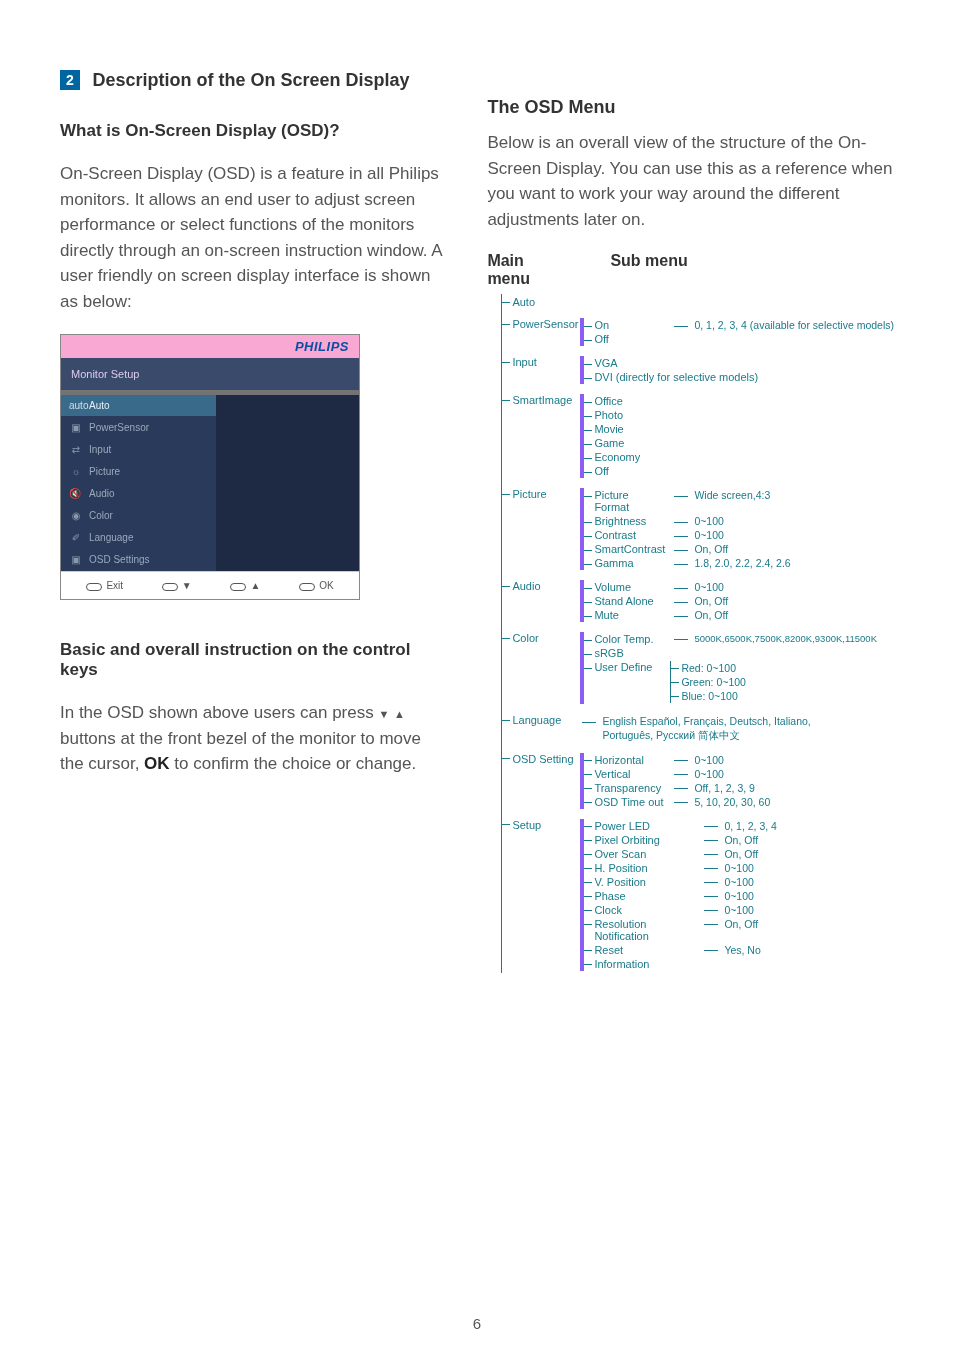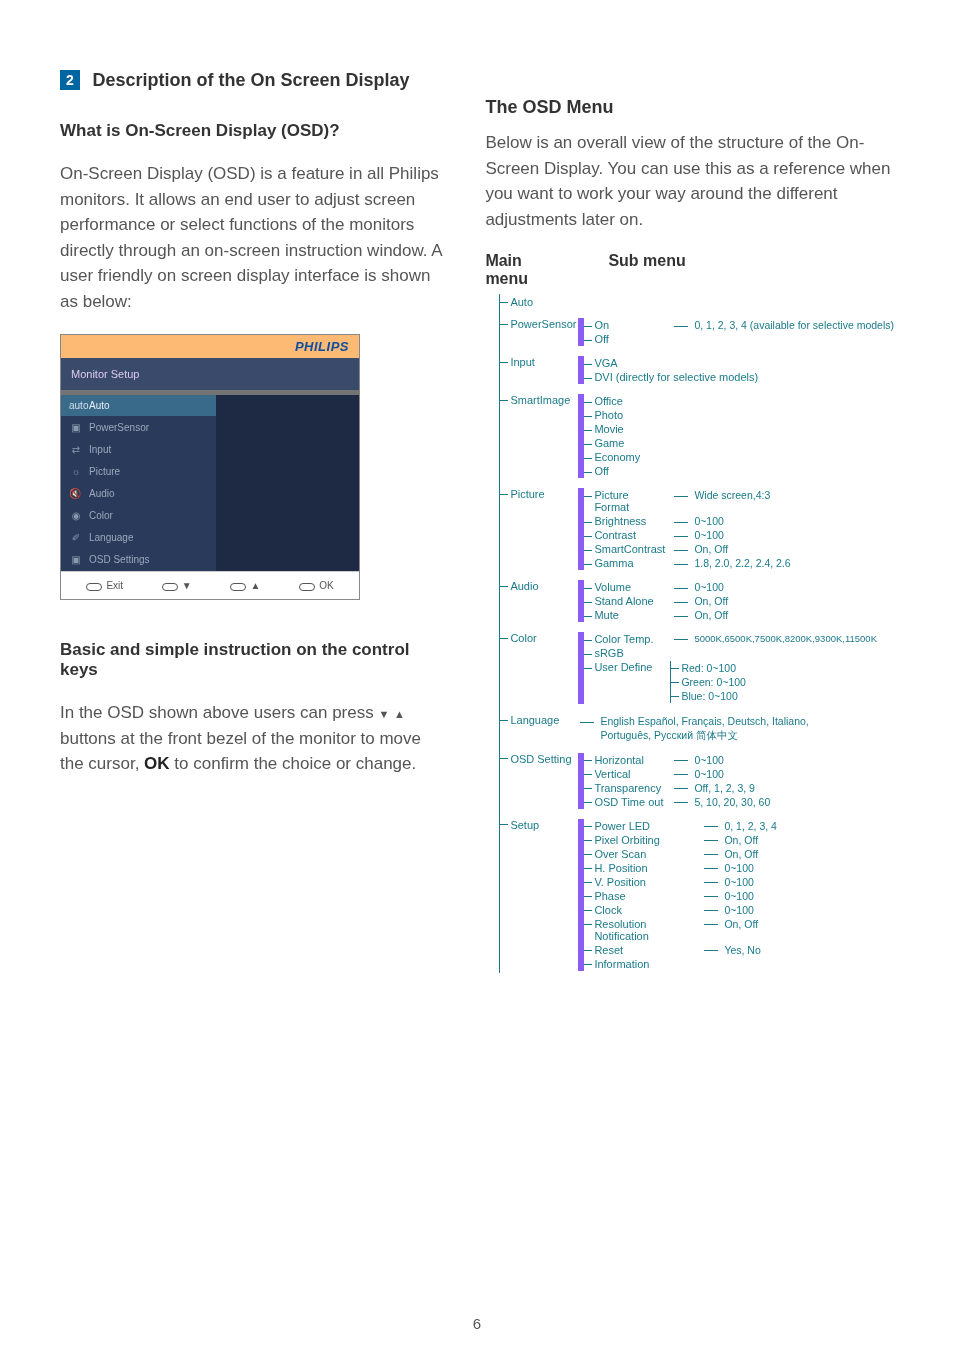--- a/index.html
+++ b/index.html
@@ -31,21 +31,21 @@
   .section-title { font-size: 18px; font-weight: 600; }
   .sub-heading { font-size: 17px; font-weight: 600; margin-top: 30px; margin-bottom: 20px; }
   .body-text { font-size: 17px; line-height: 1.5; color: #555; margin-bottom: 20px; font-weight: 300; }
   .ok-bold { font-weight: 700; color: #222; }
 
   
   .osd {
     width: 300px;
     border: 1px solid #888;
     margin: 15px 0 30px 0;
-    background: #fdba74;
+    background: #f9a8d4;
     font-family: Arial, sans-serif;
   }
   .osd-top { display:flex; justify-content:flex-end; padding:4px 10px; }
   .osd-logo { font-weight:bold; font-style:italic; color:#0b4ea2; font-size:13px; letter-spacing:0.5px;}
   .osd-header { background:#3a4a6a; color:#dce; padding:10px 10px; font-size:11px; border-bottom:5px solid #737373;}
   .osd-body { display:flex; }
   .osd-left { width:52%; }
   .osd-right { width:48%; background:#1e2a44; }
   .osd-row { display:flex; align-items:center; gap:6px; padding:5px 8px; font-size:10px; border-bottom:1px solid #2a3a5a;}
   .osd-row.sel { background:#3a6a8a; color:#e6f0fa; }
@@ -57,21 +57,21 @@
 
   
   .tree-wrap { font-size: 11px; color:#1a7a8a; position:relative; }
   .tree-headers { display:flex; font-weight:bold; color:#333; font-size:16px; margin-bottom:6px;gap:23px;}
   .th-main { width:80px; }
   .th-sub { margin-left:20px; }
   .lvl1 { margin-left:14px; border-left:1px solid #1a7a8a; padding-left:0;}
   .node1 { display:flex; align-items:flex-start; position:relative; padding:2px 0;}
   .node1::before { content:""; position:absolute; left:0; top:0.7em; width:8px; border-top:1px solid #1a7a8a; }
   .n1-label { width:72px; padding-left:10px; font-size:11px; color:#1a7a8a;}
-  .sub-block { border-left:6px solid #8b5cf6; margin-left:6px; }
+  .sub-block { border-left:4px solid #8b5cf6; margin-left:6px; }
   .node2 { display:flex; align-items:flex-start; position:relative; padding:1px 0; min-height:14px;}
   .node2::before { content:""; position:absolute; left:0; top:0.7em; width:8px; border-top:1px solid #1a7a8a;}
   .n2-label { width:80px; padding-left:10px; font-size:11px; color:#1a7a8a;}
   .n2-label.wide { width:110px; }
   .val { color:#1a7a8a; font-size:10.5px; padding-left:10px; white-space:nowrap;}
   .val::before { content:""; display:inline-block; width:14px; border-top:1px solid #1a7a8a; vertical-align:middle; margin-right:6px;}
   .val.noline::before { display:none; }
   .sub-block2 { border-left:1px solid #1a7a8a; margin-left:6px;}
   .node3 { position:relative; padding:1px 0 1px 10px; font-size:10.5px; color:#1a7a8a;}
   .node3::before { content:""; position:absolute; left:0; top:0.7em; width:8px; border-top:1px solid #1a7a8a;}
@@ -152,21 +152,21 @@
             <span class="osd-pill"></span>
             <span>▲</span>
           </span>
         <span class="osd-fbtn">
             <span class="osd-pill"></span>
             <span>OK</span>
           </span>
       </div>
     </div>
 
-    <div class="sub-heading" style="margin-top:40px">Basic and simple instruction on the control keys</div>
+    <div class="sub-heading" style="margin-top:40px">Basic and overall instruction on the control keys</div>
     <div class="body-text">
       <span>In the OSD shown above users can press </span><span class="arrow">▼</span> <span class="arrow">▲</span><span> buttons at the front bezel of the monitor to move the cursor, </span><span class="ok-bold">OK</span><span> to confirm the choice or change.</span>
     </div>
   </div>
 
   <div class="col-right">
     <div class="section-title" style="font-size:18px">The OSD Menu</div>
     <div class="body-text" style="margin-top:12px">Below is an overall view of the structure of the On-Screen Display. You can use this as a reference when you want to work your way around the different adjustments later on.</div>
 
     <div class="tree-wrap">

